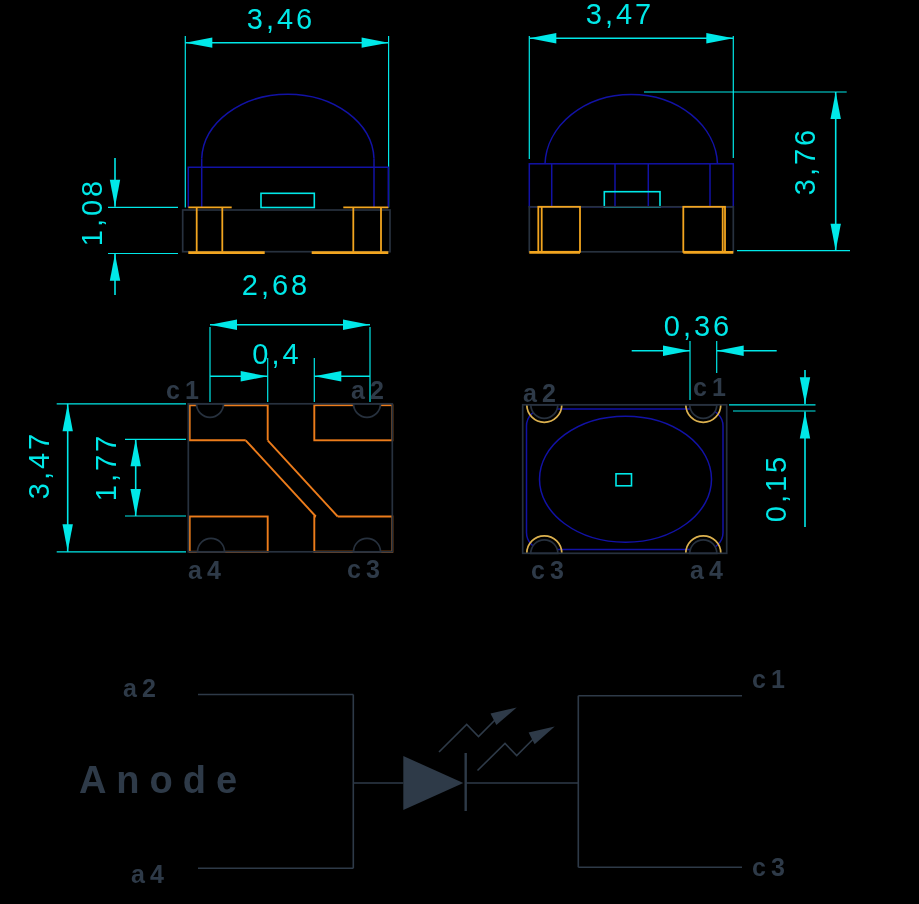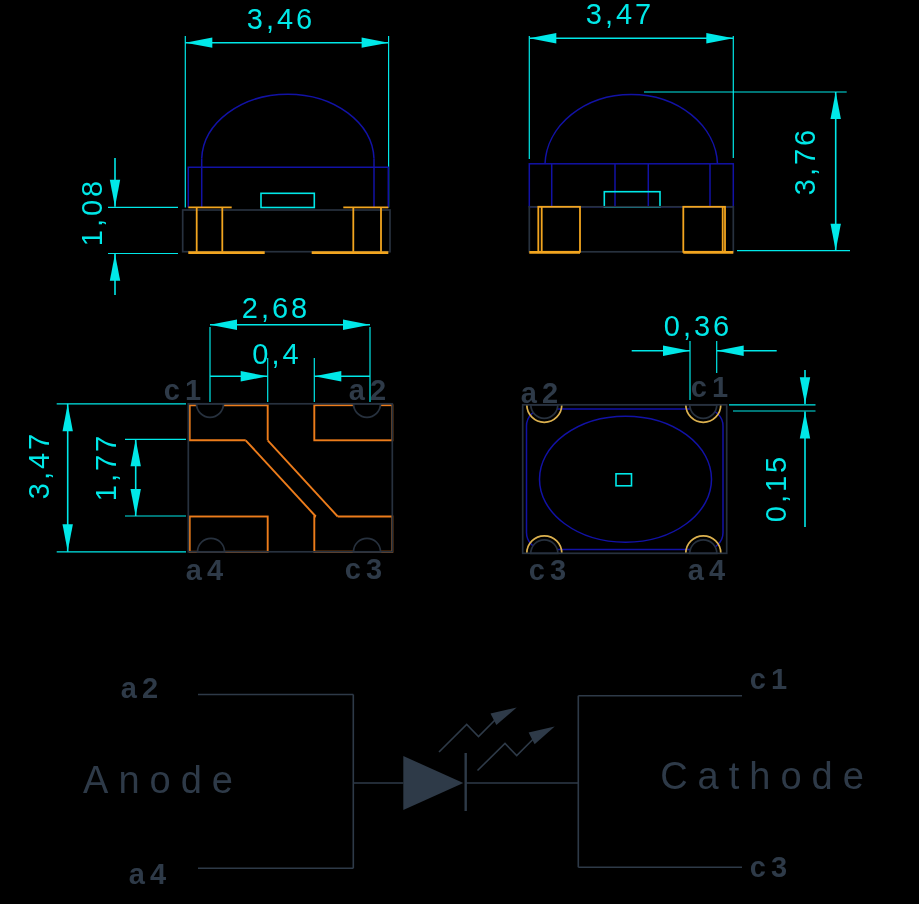--- a/index.html
+++ b/index.html
@@ -19,22 +19,22 @@
   .or {stroke:var(--pad_orange);stroke-width:1.9;fill:none;}
   .gd {stroke:var(--pad_gold);stroke-width:1.7;fill:none;}
   .sl {stroke:var(--schematic_slate);stroke-width:1.6;fill:none;}
   .slT{stroke:var(--schematic_slate);stroke-width:2.4;fill:none;}
   .slf{fill:var(--schematic_slate);stroke:none;}
   .notch{fill:#000;stroke:var(--outline_gray);stroke-width:1.7;}
   
   .lbl{position:absolute;white-space:nowrap;line-height:1;transform:translate(-50%,-50%);}
   .rot{transform:translate(-50%,-50%) rotate(-90deg);}
   .dim{color:var(--dimension_cyan);font-size:29px;font-weight:500;letter-spacing:3px;}
-  .pin{color:var(--schematic_slate);font-size:29px;font-weight:600;letter-spacing:5px;}
-  .big{color:var(--schematic_slate);font-size:38px;font-weight:400;letter-spacing:10px;}
+  .pin{color:var(--schematic_slate);font-size:25px;font-weight:600;letter-spacing:5px;}
+  .big{color:var(--schematic_slate);font-size:38px;font-weight:700;letter-spacing:10px;}
 </style>
 </head>
 <body>
 
 <div class="stage">
 
 <svg width="919" height="904" viewBox="0 0 919 904">
 
   <g>
 
@@ -201,36 +201,35 @@
     </g>
   </g>
 </svg>
 
 <div class="lbl dim" style="left:281px;top:19px">3,46</div>
 <div class="lbl dim rot" style="left:92px;top:212px">1,08</div>
 
 <div class="lbl dim" style="left:620px;top:14px">3,47</div>
 <div class="lbl dim rot" style="left:805px;top:161px">3,76</div>
 
-<div class="lbl dim" style="left:276px;top:308px">2,68</div>
+<div class="lbl dim" style="left:276px;top:285px">2,68</div>
 <div class="lbl dim" style="left:277px;top:354px">0,4</div>
 <div class="lbl dim rot" style="left:39px;top:465px">3,47</div>
 <div class="lbl dim rot" style="left:106px;top:467px">1,77</div>
 <div class="lbl pin" style="left:185px;top:390px">c1</div>
 <div class="lbl pin" style="left:370px;top:390px">a2</div>
 <div class="lbl pin" style="left:207px;top:570px">a4</div>
 <div class="lbl pin" style="left:366px;top:569px">c3</div>
 
 <div class="lbl dim" style="left:698px;top:326px">0,36</div>
 <div class="lbl dim rot" style="left:776px;top:488px">0,15</div>
 <div class="lbl pin" style="left:542px;top:393px">a2</div>
 <div class="lbl pin" style="left:712px;top:387px">c1</div>
 <div class="lbl pin" style="left:550px;top:570px">c3</div>
 <div class="lbl pin" style="left:709px;top:570px">a4</div>
 
 <div class="lbl pin" style="left:142px;top:688px">a2</div>
 <div class="lbl pin" style="left:150px;top:874px">a4</div>
 <div class="lbl pin" style="left:771px;top:679px">c1</div>
 <div class="lbl pin" style="left:771px;top:867px">c3</div>
 <div class="lbl big" style="left:163px;top:780px">Anode</div>
-<div class="lbl big" style="left:767px;top:776px">Cathode</div>
 
 </div>
 
 </body></html>

